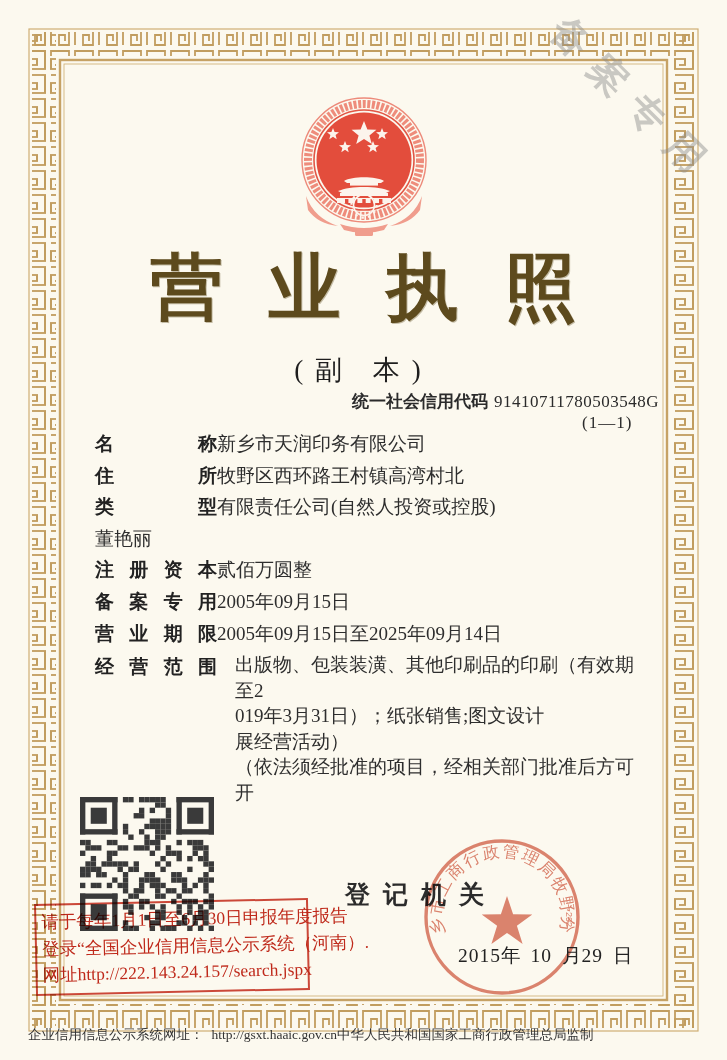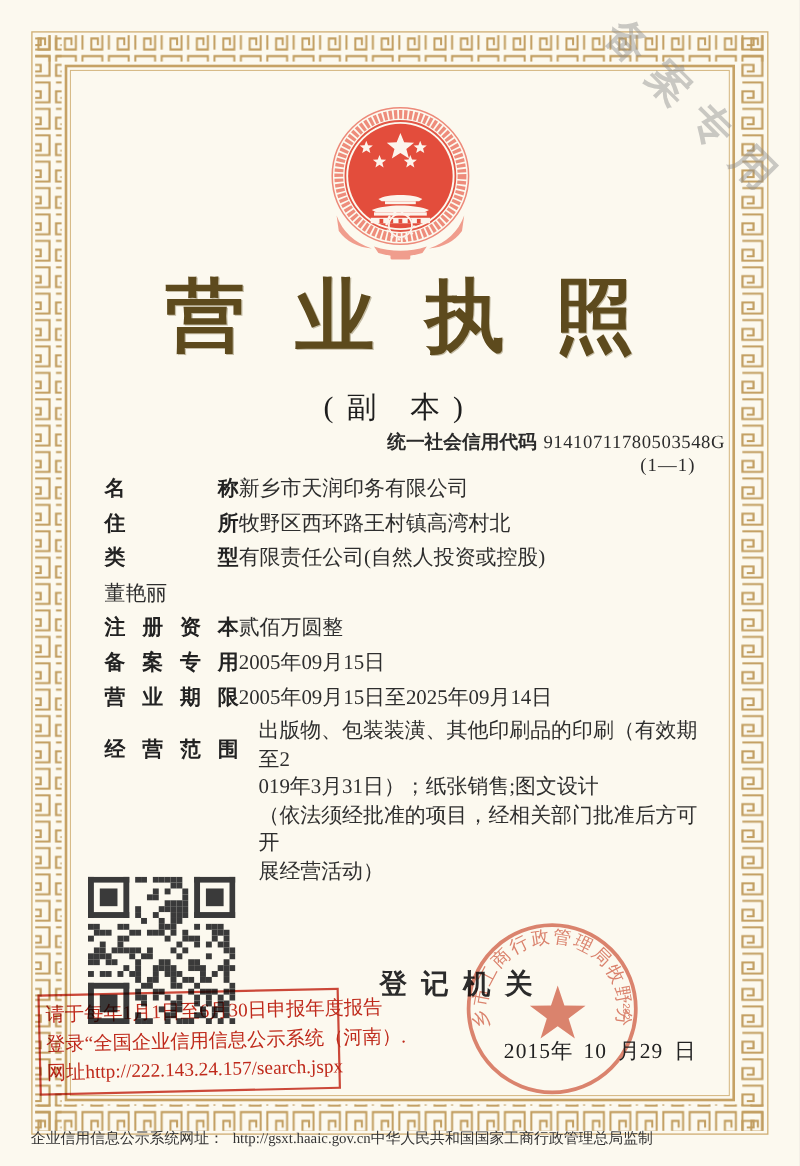--- a/index.html
+++ b/index.html
@@ -181,26 +181,26 @@
     </div>
     <div class="frow">
       <span class="flabel">备案专用</span>
       <span class="fvalue">2005年09月15日</span>
     </div>
     <div class="frow">
       <span class="flabel">营业期限</span>
       <span class="fvalue">2005年09月15日至2025年09月14日</span>
     </div>
     <div class="frow tall">
-      <span class="flabel" style="margin-top:16px">经营范围</span>
+      <span class="flabel" style="margin-top:2px">经营范围</span>
       <span class="scope-lines">
         <div>出版物、包装装潢、其他印刷品的印刷（有效期至2</div>
         <div>019年3月31日）；纸张销售;图文设计</div>
+        <div>展经营活动）</div>
         <div>（依法须经批准的项目，经相关部门批准后方可开</div>
-        <div>展经营活动）</div>
       </span>
     </div>
   </div>
 
   <svg class="qr" width="134" height="134" viewBox="0 0 134 134" id="qr-svg">
       <rect x="42.88" y="0" width="5.36" height="5.36" fill="#3a3a3a"></rect>
       <rect x="48.24" y="0" width="5.36" height="5.36" fill="#3a3a3a"></rect>
       <rect x="58.96" y="0" width="5.36" height="5.36" fill="#3a3a3a"></rect>
       <rect x="64.32000000000001" y="0" width="5.36" height="5.36" fill="#3a3a3a"></rect>
       <rect x="69.68" y="0" width="5.36" height="5.36" fill="#3a3a3a"></rect>

